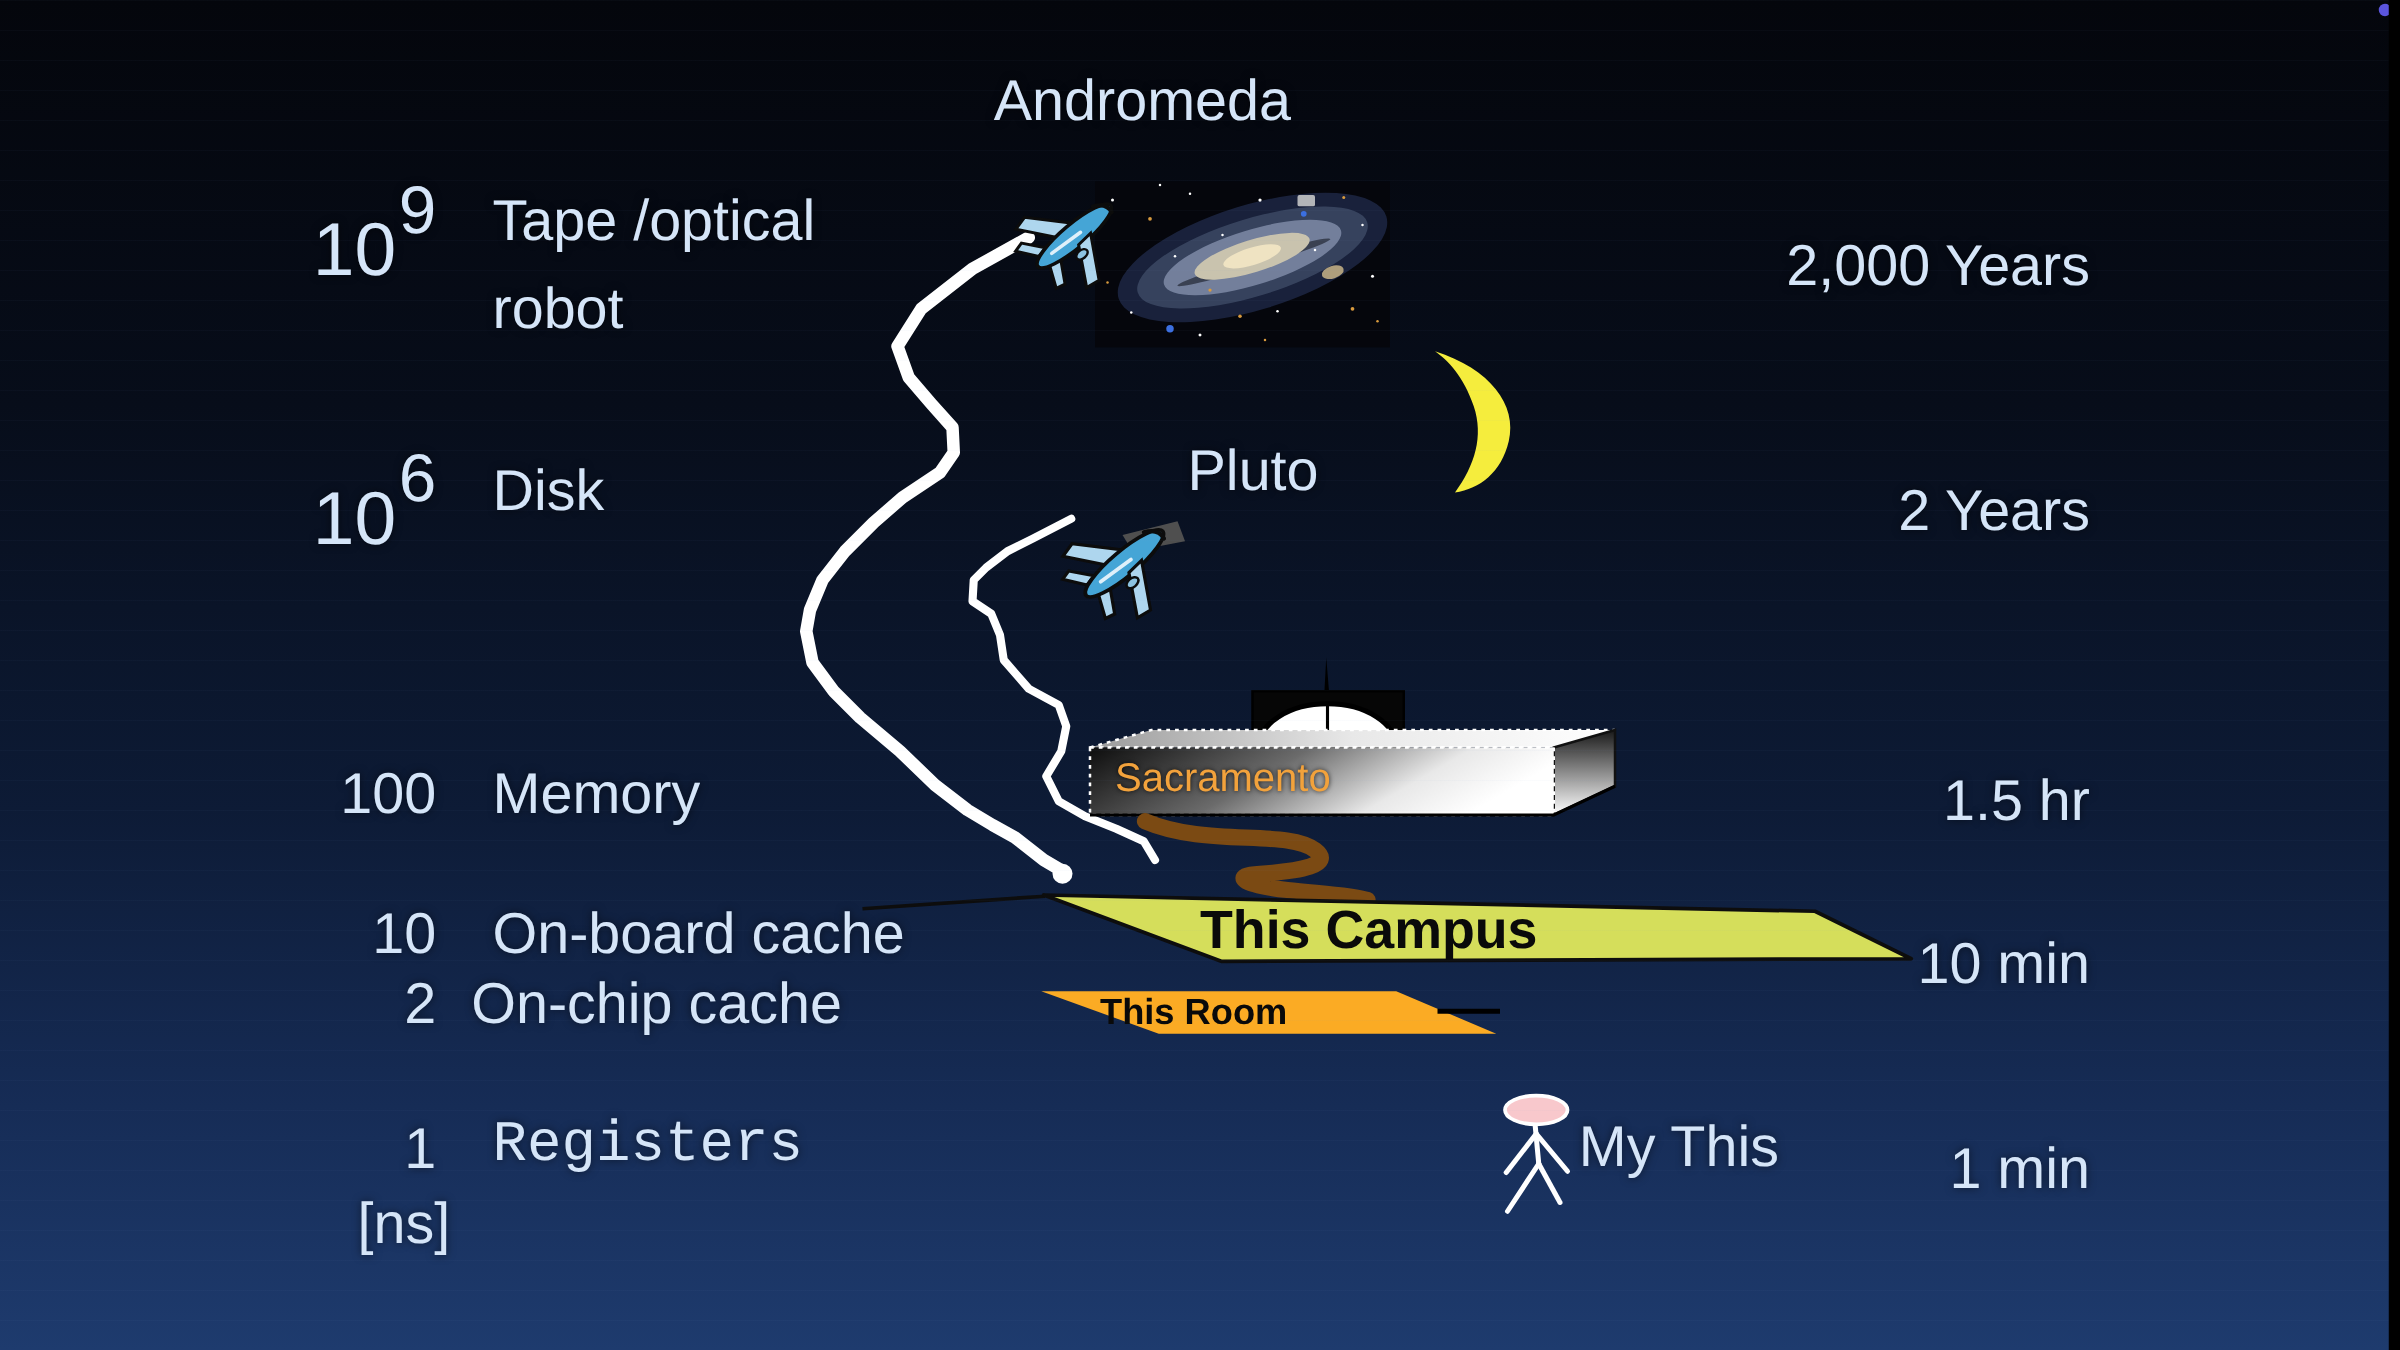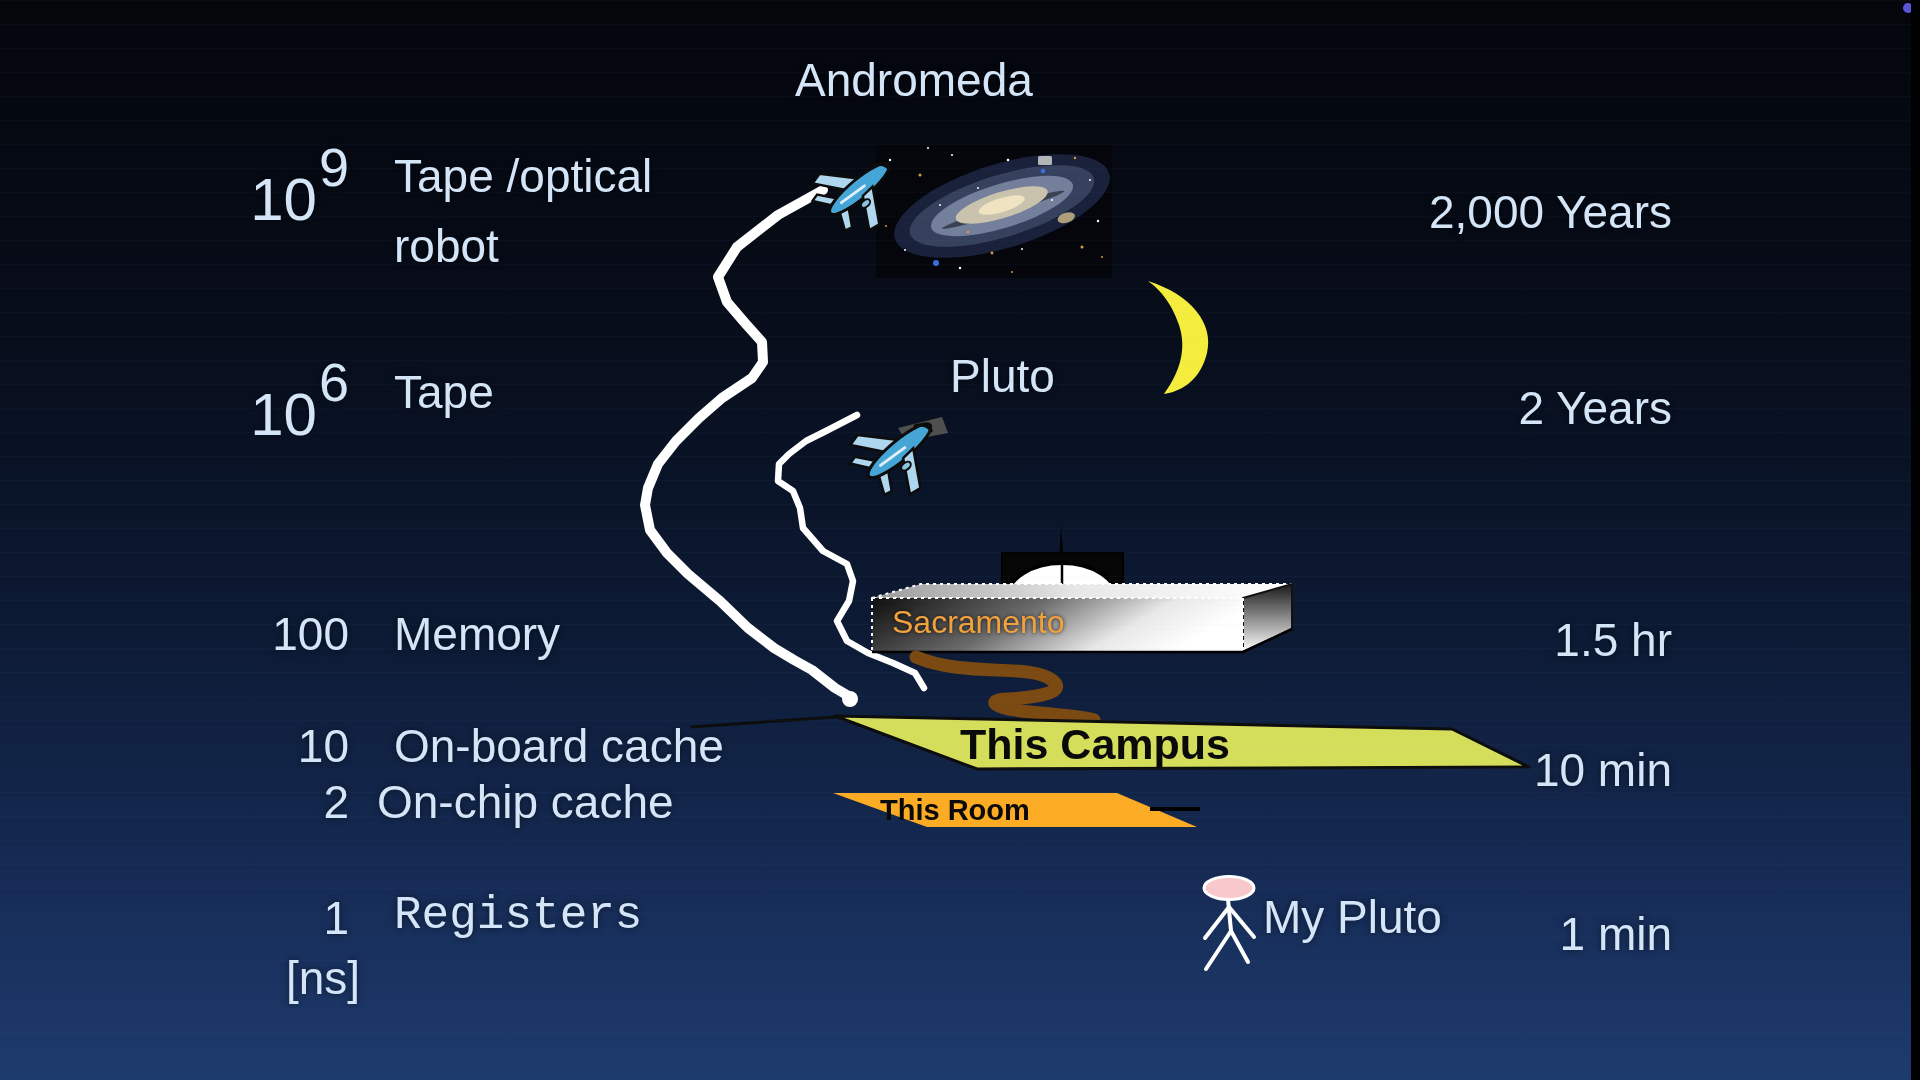--- a/index.html
+++ b/index.html
@@ -151,38 +151,38 @@
   </svg>
 
   <div class="t" style="left:795px;top:56px;">Andromeda</div>
 
   <div class="t num pow" style="top:168px;"><span>10</span><span class="exp">9</span></div>
   <div class="t" style="left:394px;top:152px;">Tape /optical</div>
   <div class="t" style="left:394px;top:222px;">robot</div>
   <div class="t time" style="top:172px;">2,000 Years</div>
 
   <div class="t num pow" style="top:383px;"><span>10</span><span class="exp">6</span></div>
-  <div class="t" style="left:394px;top:368px;">Tape</div>
+  <div class="t" style="left:394px;top:368px;">Disk</div>
   <div class="t" style="left:950px;top:352px;">Pluto</div>
   <div class="t time" style="top:368px;">2 Years</div>
 
   <div class="t num" style="top:610px;">100</div>
   <div class="t" style="left:394px;top:610px;">Memory</div>
   <div class="t sac" style="left:892px;top:606px;z-index:6;">Sacramento</div>
   <div class="t time" style="top:600px;">1.5 hr</div>
 
   <div class="t num" style="top:722px;">10</div>
   <div class="t banner-text" style="left:880px;top:722px;width:430px;text-align:center;font-size:43px;z-index:6;">This Campus</div>
   <div class="t" style="left:394px;top:722px;">On-board cache</div>
   <div class="t time" style="top:730px;">10 min</div>
 
   <div class="t num" style="top:778px;">2</div>
   <div class="t" style="left:377px;top:778px;">On-chip cache</div>
   <div class="t banner-text" style="left:880px;top:795px;width:280px;text-align:left;font-size:29px;font-weight:700;z-index:6;">This Room</div>
 
   <div class="t num" style="top:894px;">1</div>
   <div class="t" style="left:394px;top:892px;font-family:Liberation Mono, monospace;">Registers</div>
-  <div class="t" style="left:1263px;top:893px;">My Pluto</div>
+  <div class="t" style="left:1263px;top:893px;">My This</div>
   <div class="t time" style="top:894px;">1 min</div>
 
   <div class="t" style="left:286px;top:954px;">[ns]</div>
 
 </div>
 
 </body></html>

